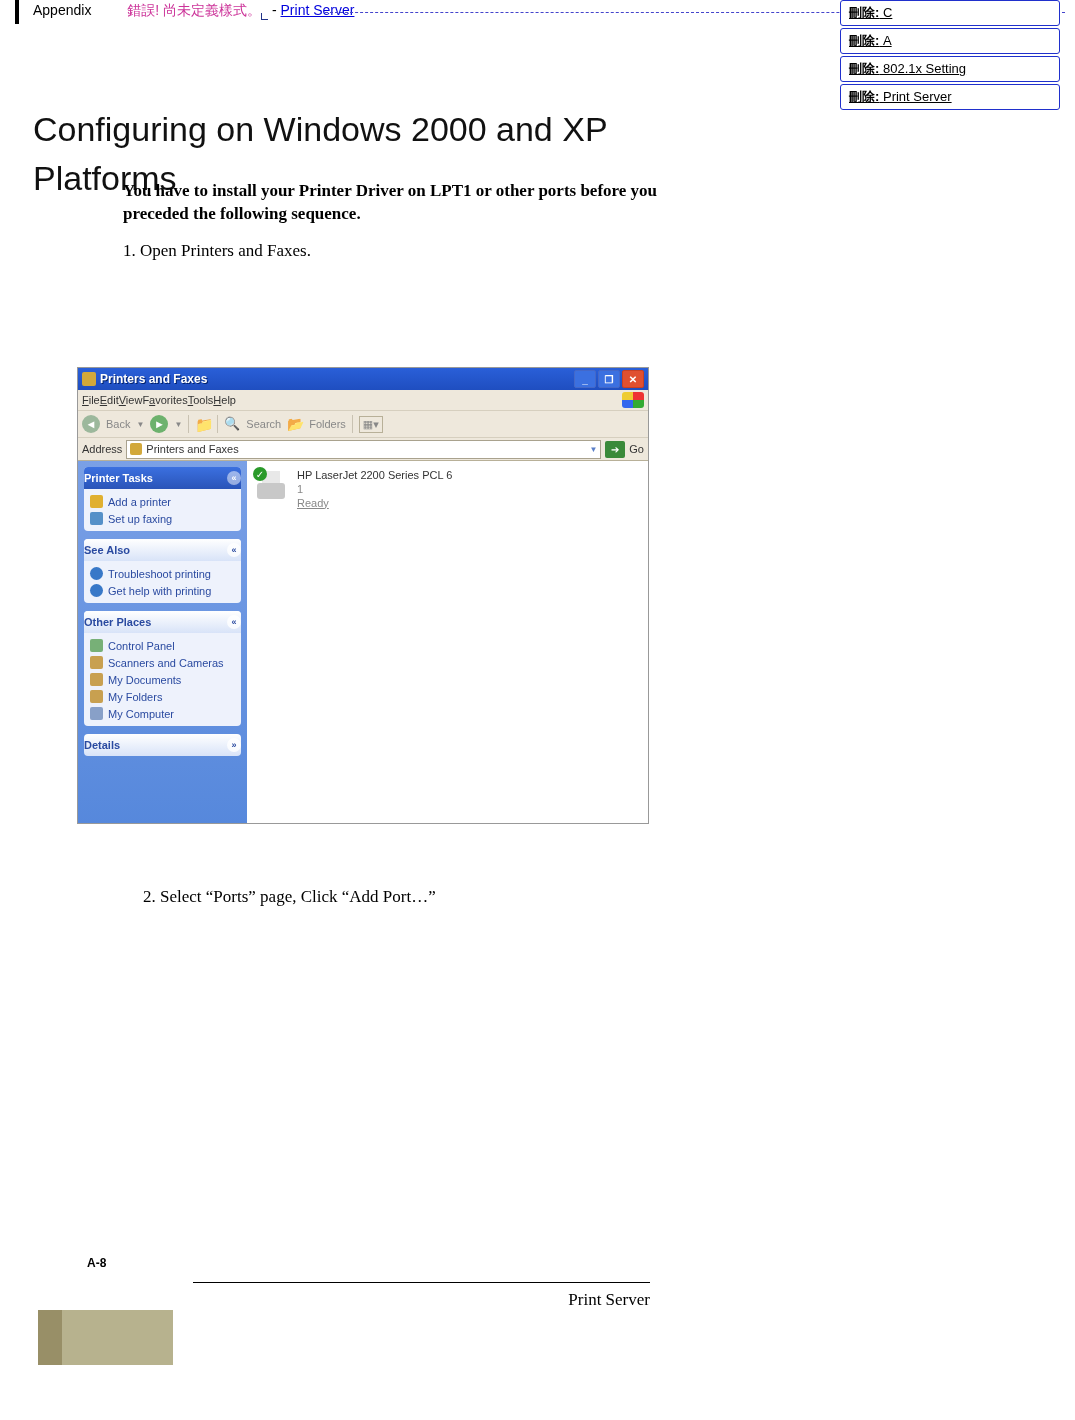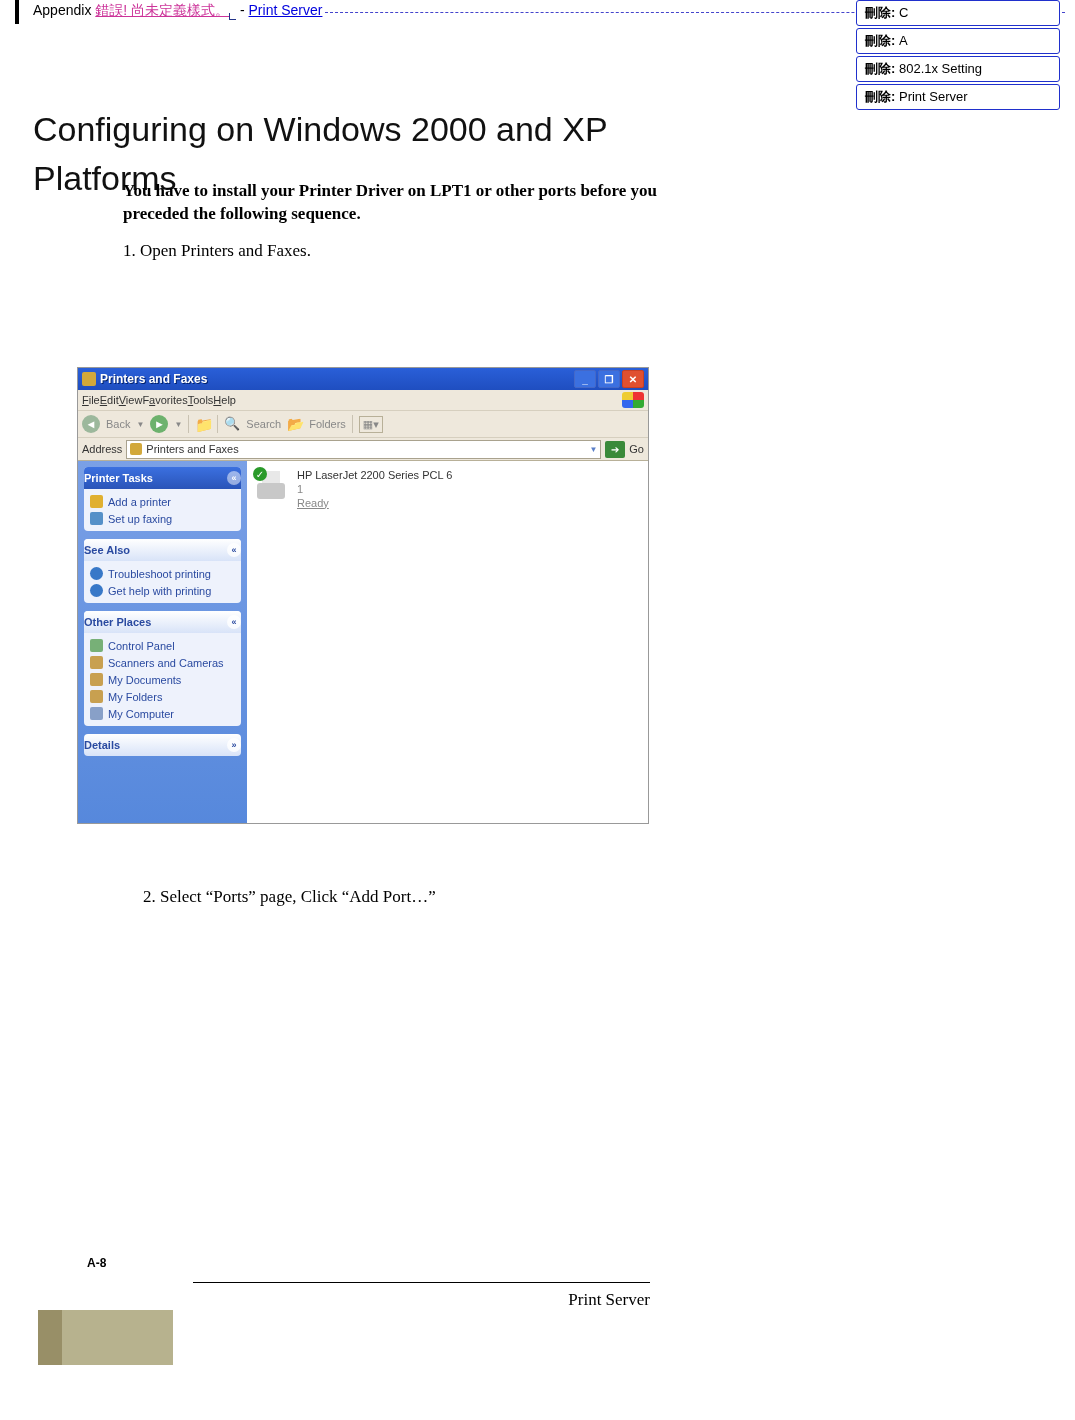--- a/index.html
+++ b/index.html
@@ -29,21 +29,21 @@
   }
   .header-text {
     position: absolute;
     left: 18px;
     top: 2px;
     font-family: Arial, sans-serif;
     font-size: 14px;
   }
   .header-text .lnk {
     color: #cc3399;
-    text-decoration: underline;
+    margin-left: 32px;
   }
   .header-text .lnk2 {
     color: #0000dd;
     text-decoration: underline;
   }
   .dashed-lead {
     position: absolute;
     left: 310px;
     right: 0;
     top: 12px;
@@ -53,21 +53,22 @@
   .tiny-arrow{
     position:absolute;
     width:6px; height:6px;
     border-left:1px solid #223388;
     border-bottom:1px solid #223388;
   }
   .balloons {
     position: absolute;
     right: 5px;
     top: 0px;
-    width: 204px;
+    width: 220px;
+    text-decoration: underline;
   }
   .balloon {
     border: 1.5px solid #2030cc;
     border-radius: 3px;
     background: #fff;
     margin-bottom: 2px;
     padding: 3px 8px;
     font-family: Arial, sans-serif;
     font-size: 13px;
   }

